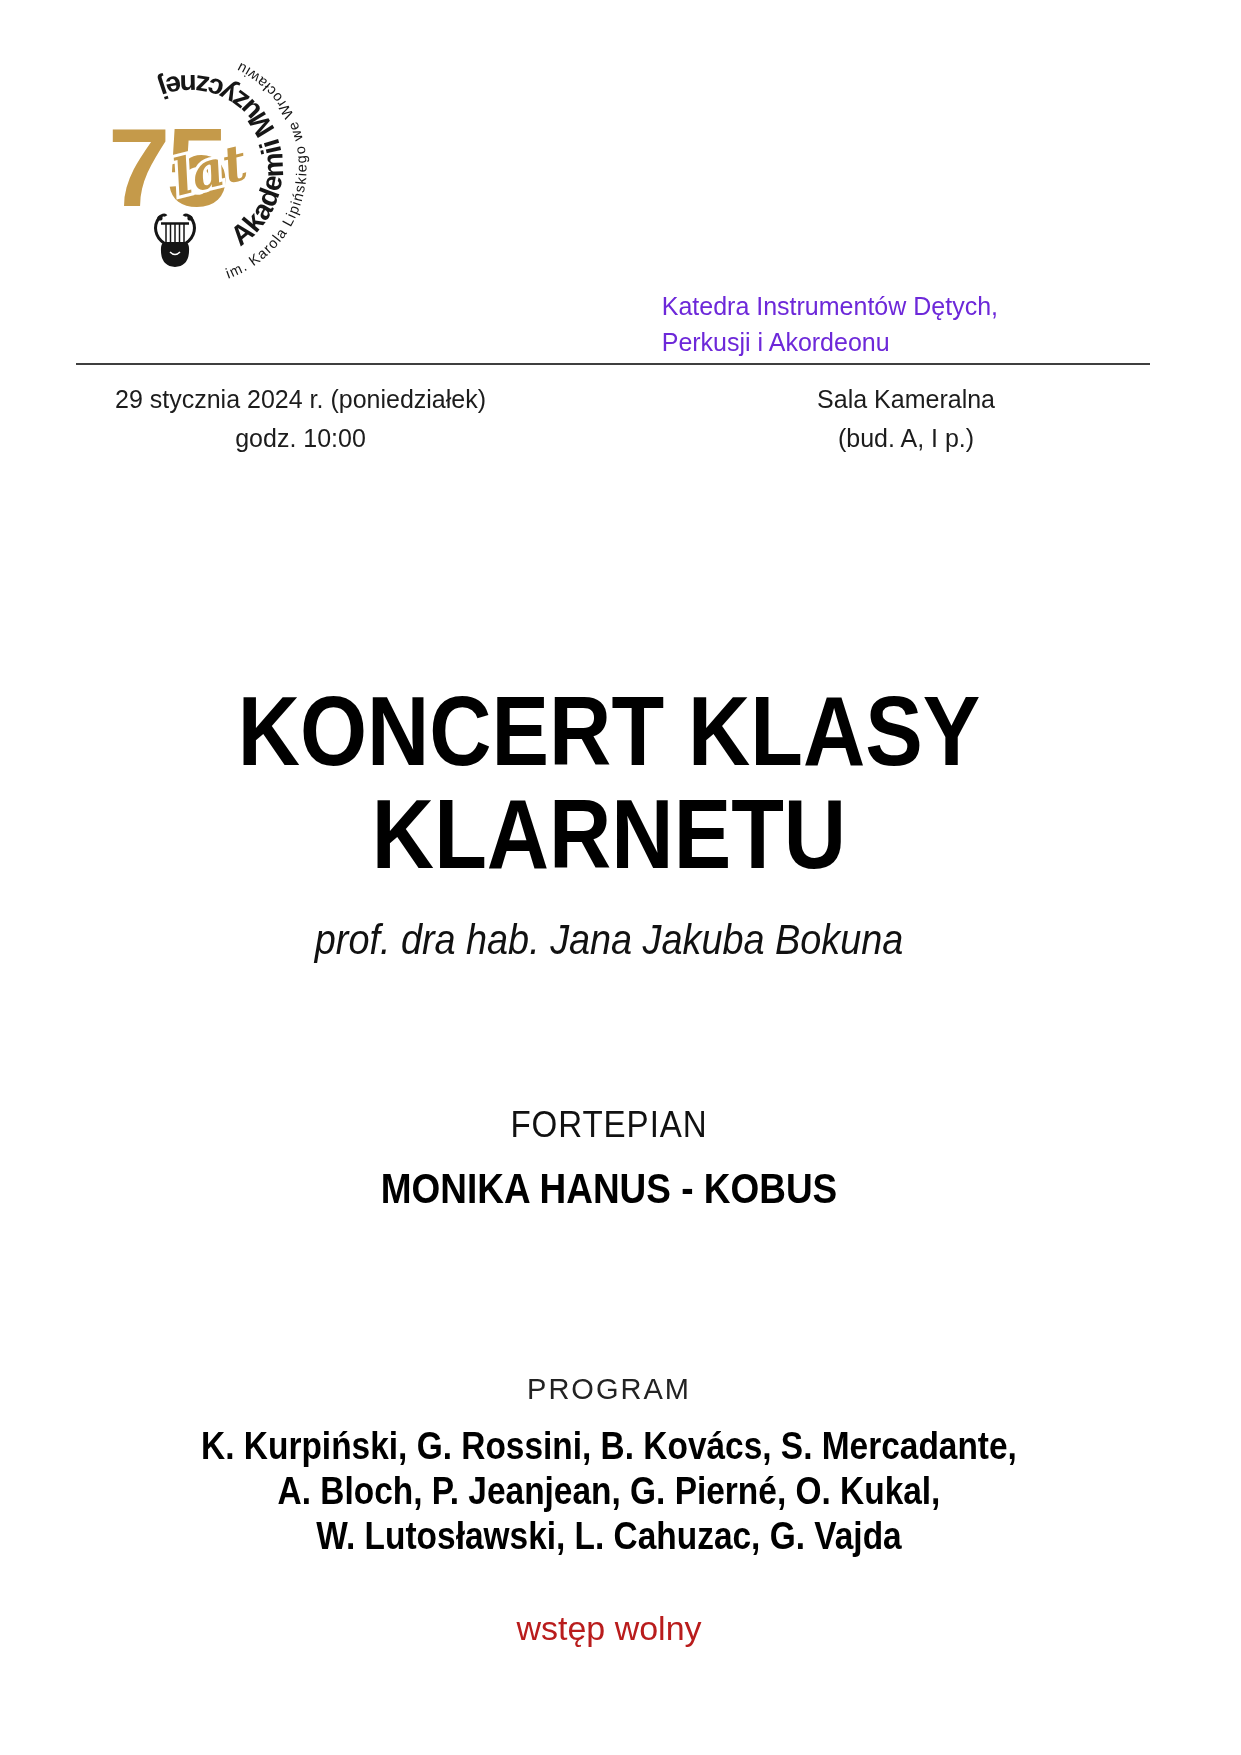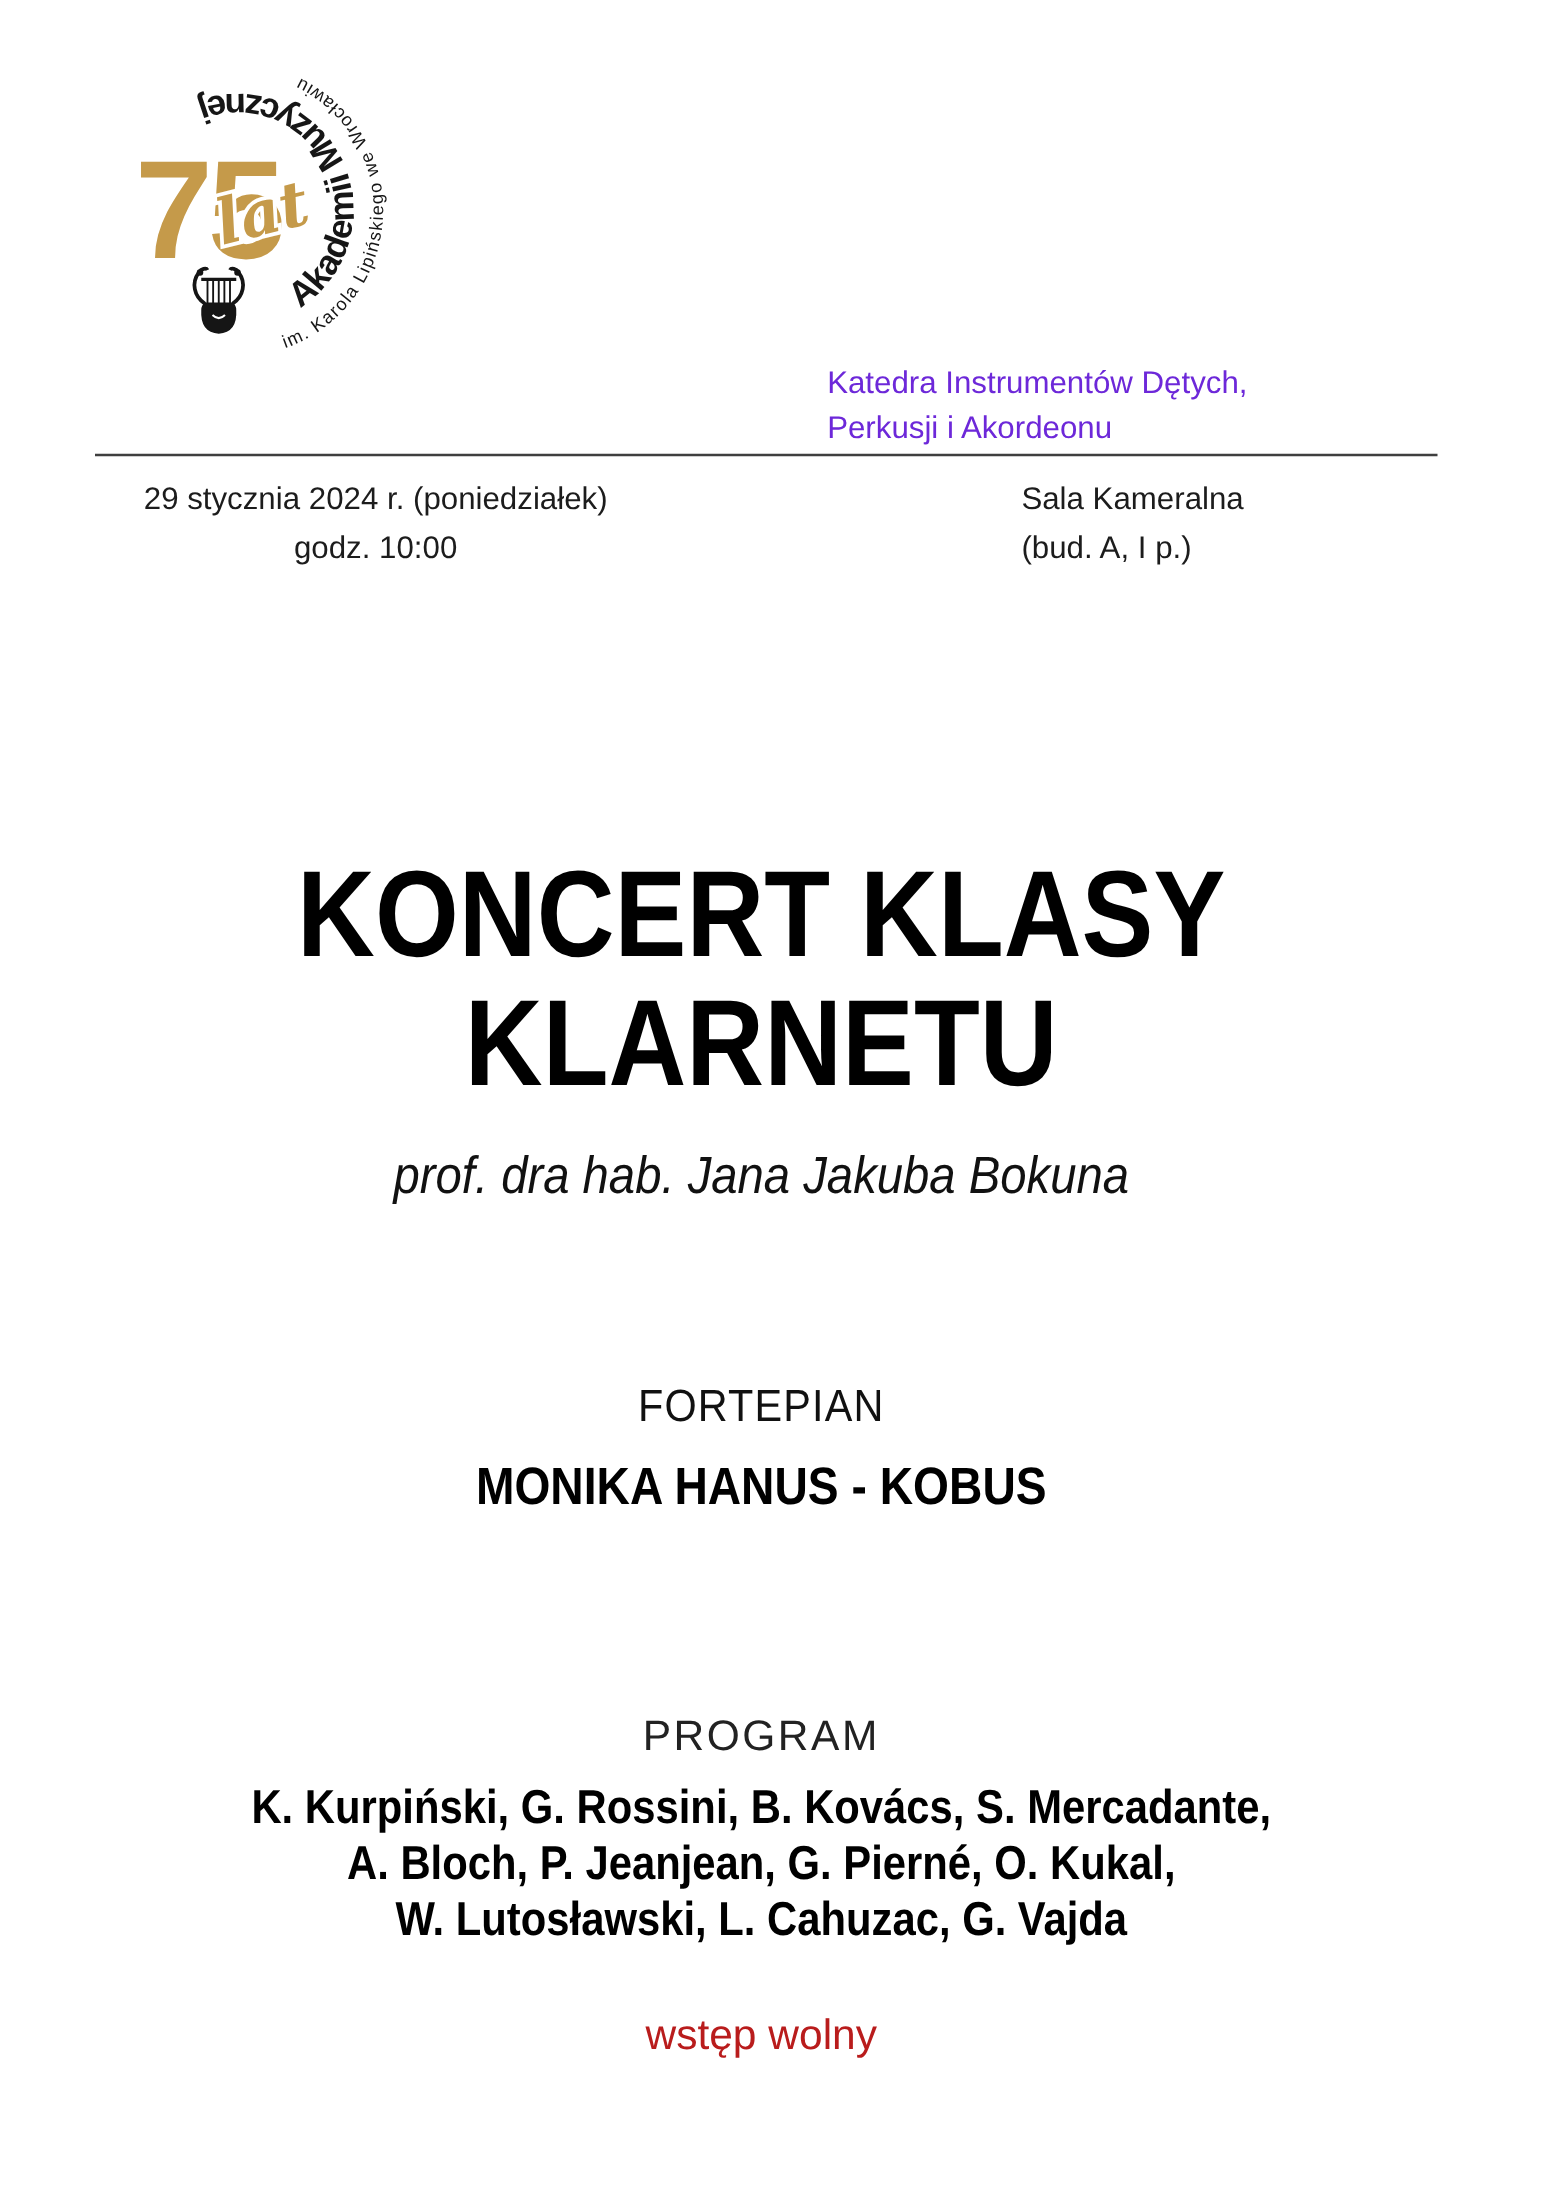--- a/index.html
+++ b/index.html
@@ -25,42 +25,42 @@
   .rule{
     position:absolute;top:363px;left:76px;width:1074px;height:0;
     border-top:2px solid #3f3f3f;
   }
   .when{
     position:absolute;top:380px;left:115px;
     font-size:25px;line-height:39px;color:#1c1c1c;text-align:center;
   }
   .where{
     position:absolute;top:380px;right:223px;
-    text-align:left;font-size:25px;line-height:39px;color:#1c1c1c;
+    text-align:center;font-size:25px;line-height:39px;color:#1c1c1c;
   }
   
   .cblock{position:absolute;left:0;width:100%;text-align:center;color:#000;}
   .title{
     top:680px;font-size:98px;line-height:103px;font-weight:bold;
     transform:scaleX(0.88);transform-origin:50% 50%;
   }
   .subtitle{
     top:916px;font-size:42px;line-height:48px;font-style:italic;color:#111;
     transform:scaleX(0.90);transform-origin:50% 50%;
   }
   .role{
     top:1105px;font-size:36px;line-height:40px;letter-spacing:1px;color:#111;
     transform:scaleX(0.92);transform-origin:50% 50%;
   }
   .performer{
     top:1166px;font-size:42px;line-height:46px;font-weight:bold;
     transform:scaleX(0.88);transform-origin:50% 50%;
   }
   .program-heading{
-    top:1372px;font-size:34px;line-height:34px;letter-spacing:2px;color:#222;
+    top:1372px;font-size:29px;line-height:34px;letter-spacing:2px;color:#222;
   }
   .program-lines{
     top:1424px;font-size:38px;line-height:45px;font-weight:bold;
     transform:scaleX(0.88);transform-origin:50% 50%;
   }
   .admission{
     top:1608px;font-size:34px;line-height:40px;color:#b91c1c;
   }
 </style>
 </head>

